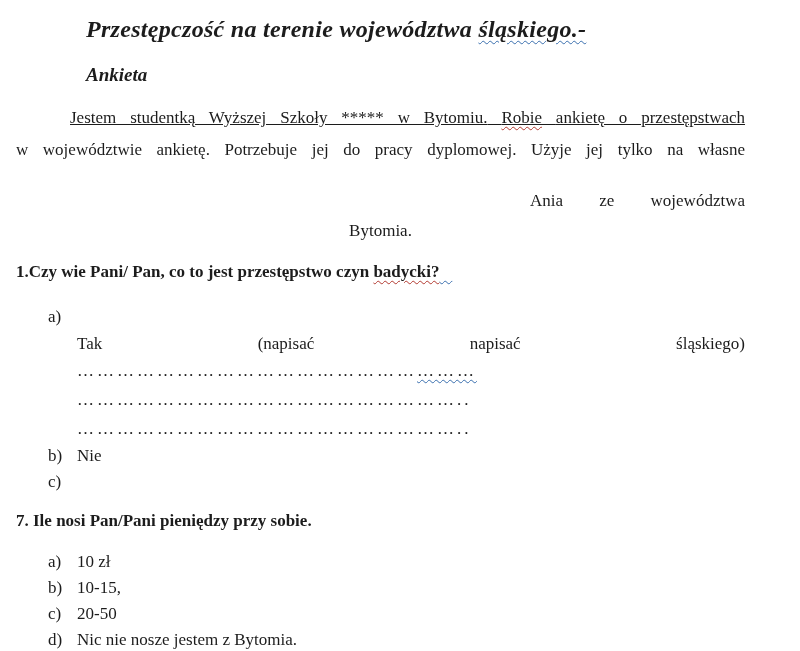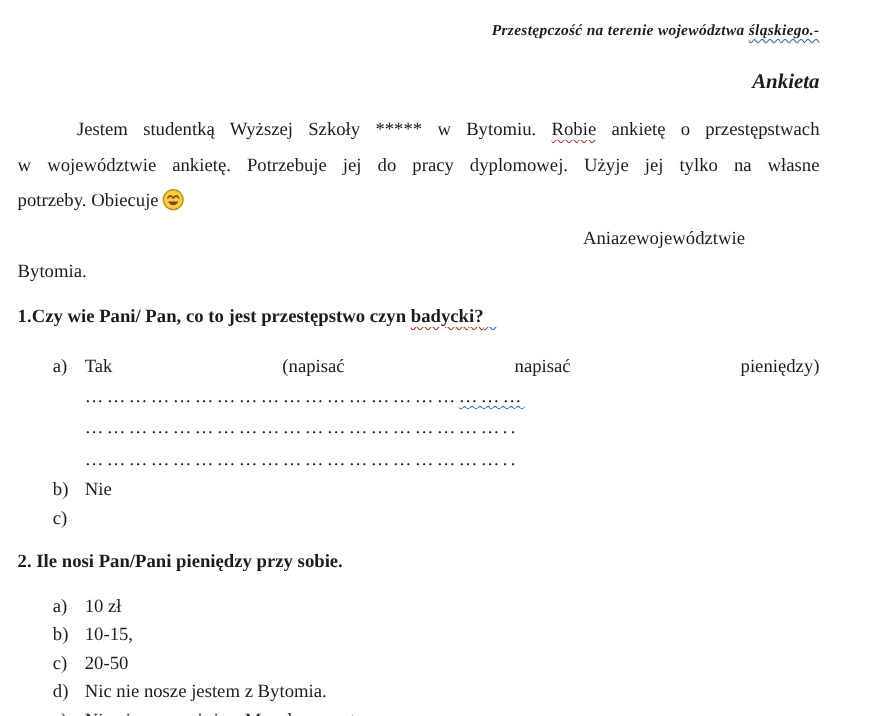--- a/index.html
+++ b/index.html
@@ -9,57 +9,57 @@
     font-family: "Liberation Serif", "DejaVu Serif", serif;
     color: #1c1c1c;
     font-size: 17px;
   }
   .page { padding-top: 10px; }
   .content { padding-left: 16px; padding-right: 55px; }
 
   
   .doc-title {
     margin: 4px 0 0 70px;
-    text-align: right;
-    font-size: 14px; font-weight: bold; font-style: italic;
+    text-align: left;
+    font-size: 24px; font-weight: bold; font-style: italic;
     line-height: 30px;
     letter-spacing: 0.3px;
   }
   .doc-subtitle {
     margin: 18px 0 0 70px;
-    text-align: right;
+    text-align: left;
     font-size: 19px; font-weight: bold; font-style: italic;
     line-height: 26px;
   }
 
   
   .wavy-red  { text-decoration: underline wavy #b23a31; text-decoration-thickness: 1px; text-underline-offset: 3px; }
   .wavy-blue { text-decoration: underline wavy #3a6fae; text-decoration-thickness: 1px; text-underline-offset: 3px; }
 
   
   .intro { margin-top: 14px; line-height: 32px; }
   .just  { text-align: justify; text-align-last: justify; }
-  .indent { padding-left: 54px; }
+  .indent { padding-left: 54px; text-decoration: underline; }
 
   
   .sig-line1 {
-    margin-left: 514px; margin-top: 4px;
-    display: flex; justify-content: flex-start;
+    margin-left: 514px; margin-top: 20px;
+    display: flex; justify-content: space-between;
     line-height: 30px;
   }
-  .sig-line2 { line-height: 30px; }
+  .sig-line2 { line-height: 30px; text-align: center; }
 
   .question { margin-top: 14px; line-height: 24px; font-weight: bold; }
 
   
   .list1 { margin-top: 20px; }
   .row { display: flex; line-height: 26px; }
   .row-a { line-height: 25px; }
   .marker { margin-left: 32px; width: 29px; flex: none; }
-  .spread { flex: 1; display: flex; justify-content: space-between; }
+  .spread { flex: 1; display: flex; justify-content: space-between; margin-top: 27px; }
 
   .dotline {
     margin-left: 61px;
     letter-spacing: 3px;
     line-height: 29px;
     white-space: nowrap; overflow: hidden;
   }
 
   .list2 { margin-top: 16px; }
   .list2 .row { line-height: 26px; }
@@ -79,69 +79,61 @@
 
     <div class="doc-subtitle">Ankieta</div>
 
     <div class="intro">
       <div class="just indent">
         <span>Jestem studentką Wyższej Szkoły ***** w Bytomiu.</span>
         <span class="wavy-red">Robie</span>
         <span>ankietę o przestępstwach</span>
       </div>
       <div class="just">w województwie ankietę. Potrzebuje jej do pracy dyplomowej. Użyje jej tylko na własne</div>
-      <div>
-        <span>potrzeby. Obiecuje</span><svg class="emoji" width="21" height="21" viewBox="0 0 36 36">
-          <circle cx="18" cy="18" r="15.5" fill="#fccb3e" stroke="#b98a20" stroke-width="2"></circle>
-          <path d="M9.5 15.5 c2 -4.5 6 -4.5 8 0" stroke="#7a4b12" stroke-width="2.4" fill="none" stroke-linecap="round"></path>
-          <path d="M18.5 15.5 c2 -4.5 6 -4.5 8 0" stroke="#7a4b12" stroke-width="2.4" fill="none" stroke-linecap="round"></path>
-          <path d="M10 21 c3.2 7.5 12.8 7.5 16 0 z" fill="#8b3d1d"></path>
-        </svg>
-      </div>
     </div>
 
     <div>
       <div class="sig-line1">
         <span>Ania</span>
         <span>ze</span>
-        <span>województwie</span>
+        <span>województwa</span>
       </div>
       <div class="sig-line2">Bytomia.</div>
     </div>
 
     <div class="question">
       <span>1.Czy wie Pani/ Pan, co to jest przestępstwo czyn</span>
       <span class="wavy-red">badycki?</span><span class="wavy-blue">&nbsp;&nbsp;&nbsp;</span>
     </div>
 
     <div class="list1">
       <div class="row row-a">
         <span class="marker">a)</span>
         <span class="spread">
           <span>Tak</span>
           <span>(napisać</span>
           <span>napisać</span>
-          <span>pieniędzy)</span>
+          <span>śląskiego)</span>
         </span>
       </div>
       <div class="dotline">
         <span>……………………………………………</span><span class="wavy-blue">………</span>
       </div>
       <div class="dotline">…………………………………………………..</div>
       <div class="dotline">…………………………………………………..</div>
       <div class="row">
         <span class="marker">b)</span>
         <span>Nie</span>
       </div>
       <div class="row">
         <span class="marker">c)</span>
       </div>
     </div>
 
-    <div class="question">2. Ile nosi Pan/Pani pieniędzy przy sobie.</div>
+    <div class="question">7. Ile nosi Pan/Pani pieniędzy przy sobie.</div>
 
     <div class="list2">
       <div class="row">
         <span class="marker">a)</span>
         <span>10 zł</span>
       </div>
       <div class="row">
         <span class="marker">b)</span>
         <span>10-15,</span>
       </div>

